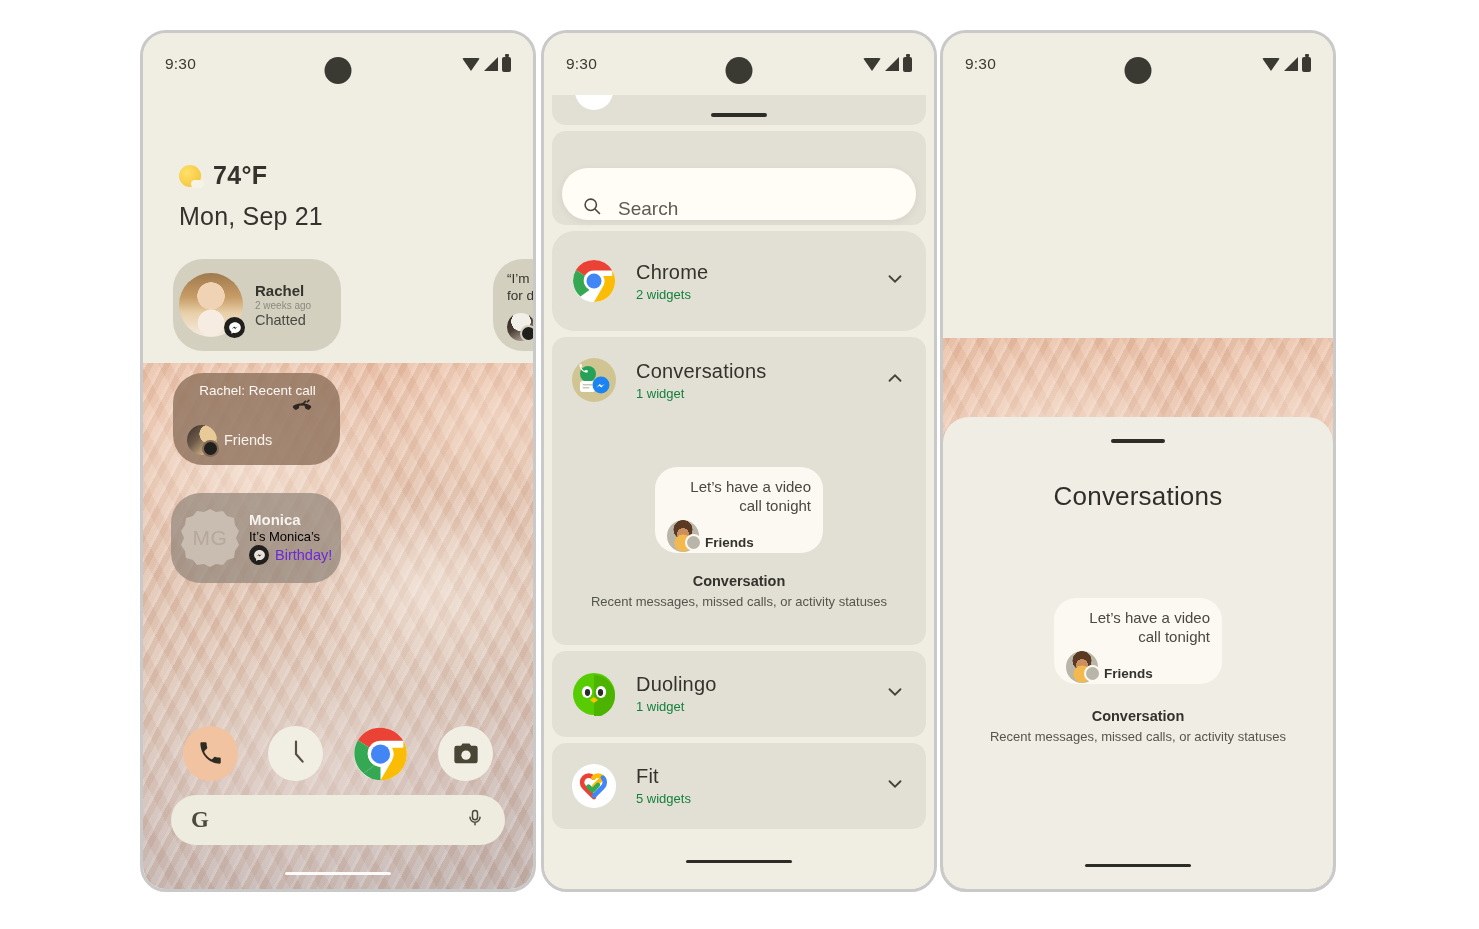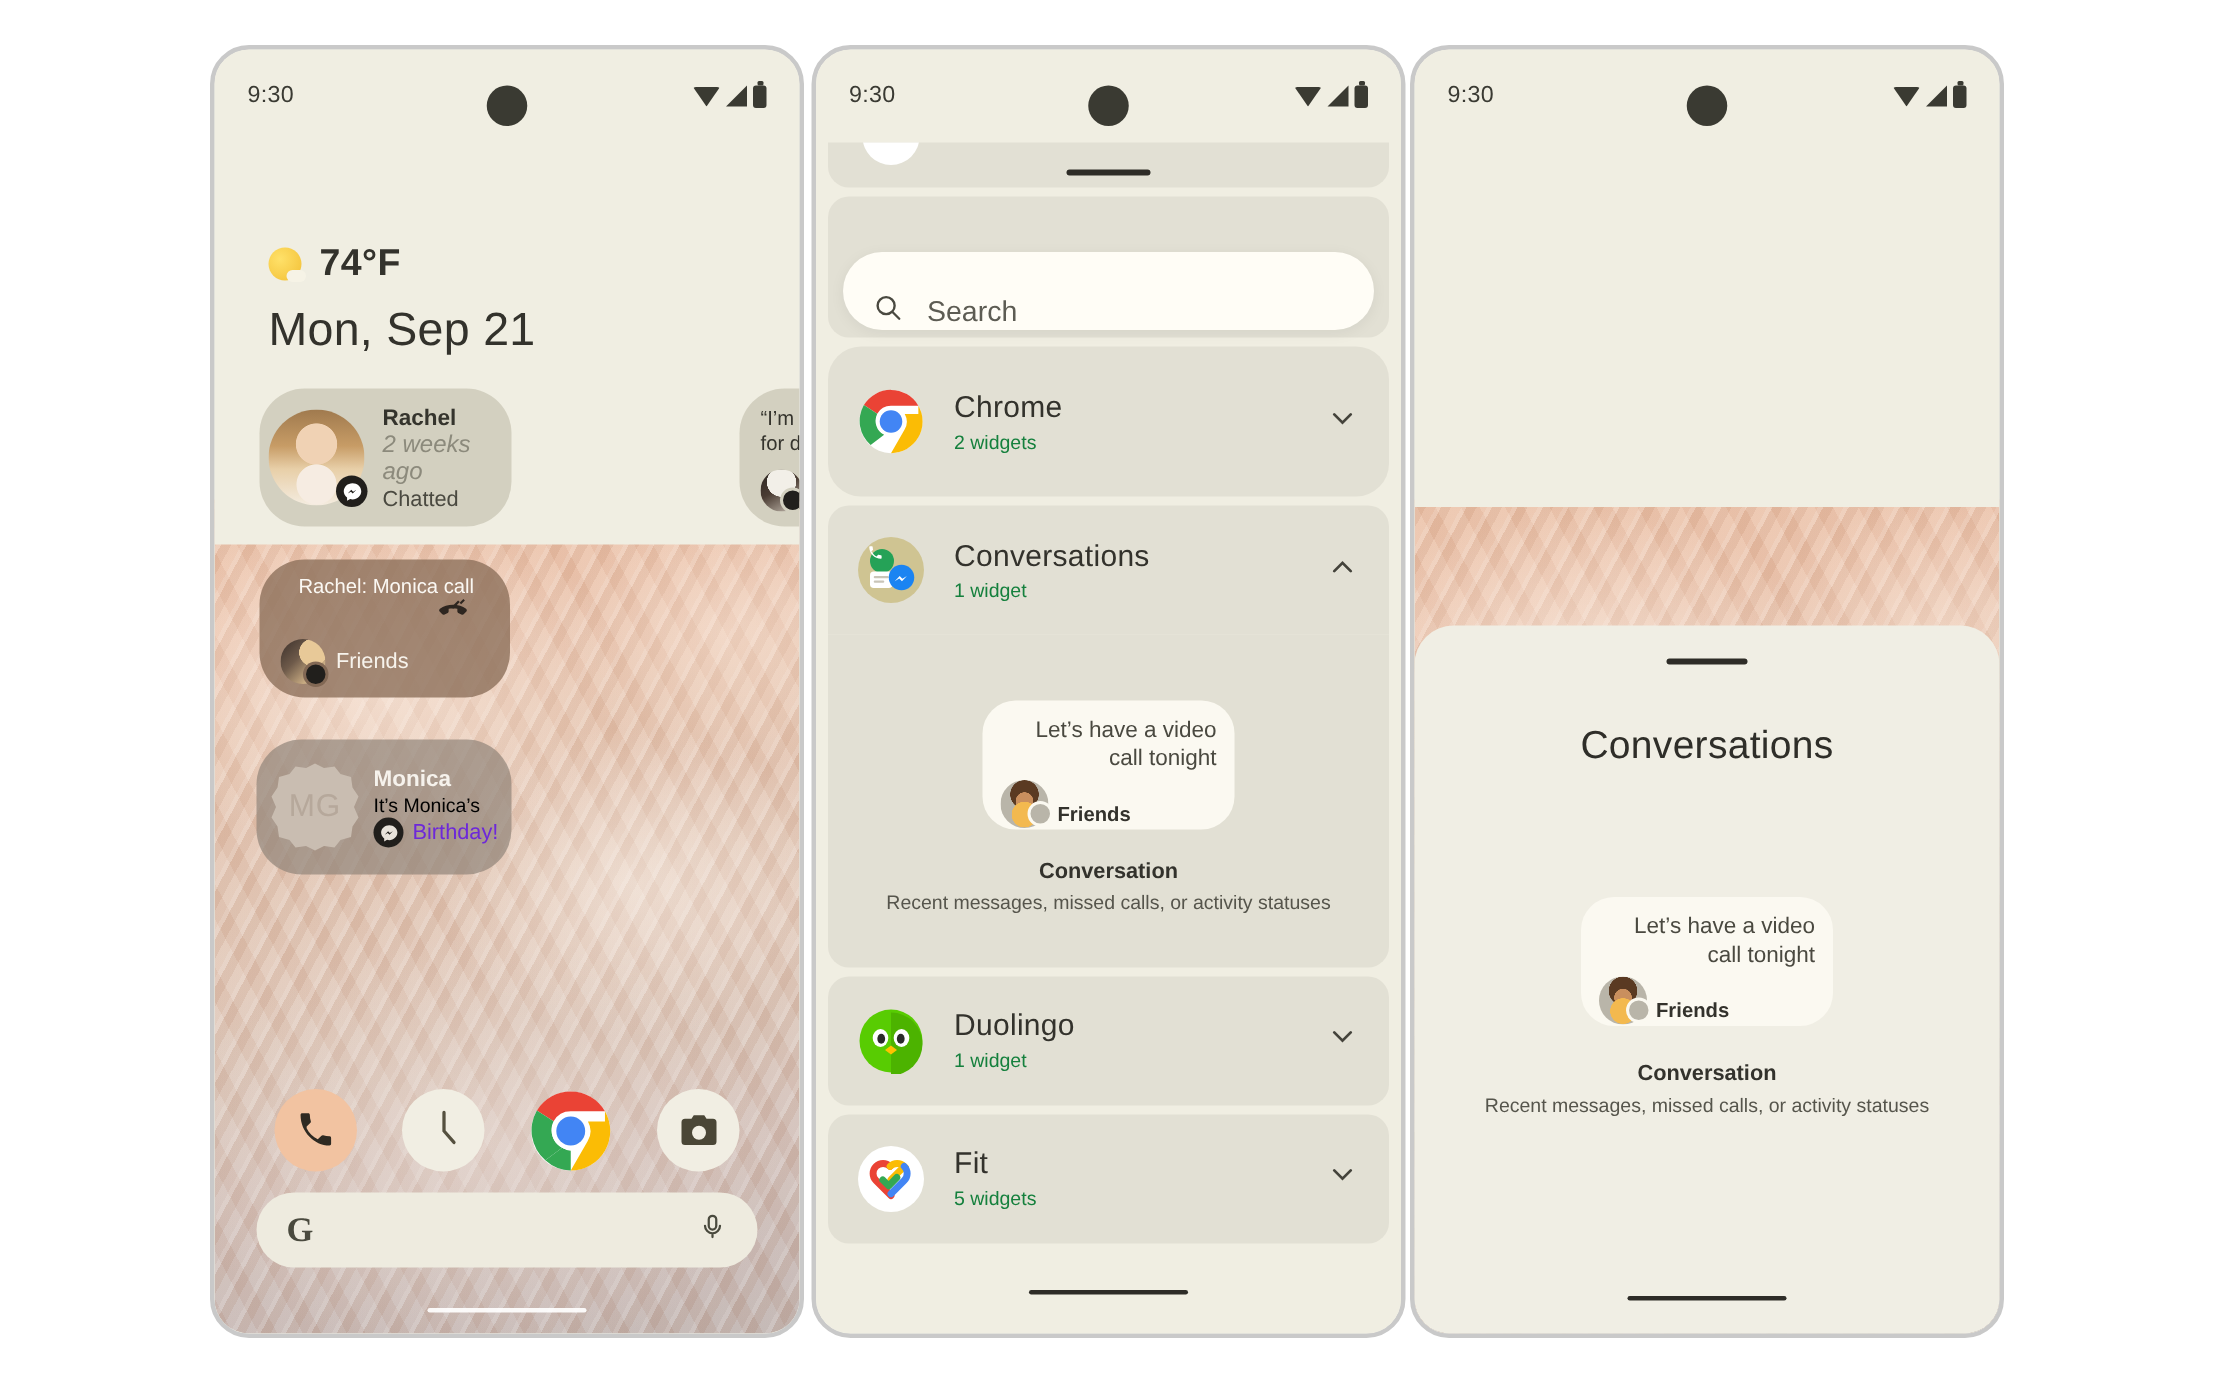--- a/index.html
+++ b/index.html
@@ -103,21 +103,21 @@
     width: 22px; height: 22px; border-radius: 50%;
     background: radial-gradient(circle at 35% 35%, #ffe169, #f6c944 70%, #edb92f);
     position: relative;
   }
   .sun-icon::after {
     content: ""; position: absolute; right: -3px; bottom: -1px;
     width: 13px; height: 8px; border-radius: 7px;
     background: #f6f3e6;
   }
   .temp { font-size: 25px; font-weight: 700; color: #33322c; letter-spacing: .3px; }
-  .datetext { font-size: 31px; font-weight: 400; color: #33322c; margin-top: 12px; letter-spacing: .2px; }
+  .datetext { font-size: 25px; font-weight: 400; color: #33322c; margin-top: 12px; letter-spacing: .2px; }
 
   .convo-area { position: absolute; left: 0; right: 0; top: 226px; z-index: 20; }
 
   .bubble { position: absolute; border-radius: 30px; }
 
   
   .b-rachel {
     left: 30px; top: 0; width: 168px; height: 92px;
     background: #d3d0c0;
     display: flex; align-items: center; padding-left: 6px;
@@ -134,21 +134,21 @@
     content: ""; position: absolute; right: -2px; bottom: -1px;
     width: 21px; height: 21px; border-radius: 50%;
     background: #211f1c;
   }
   .rachel-av .msgr {
     position: absolute; right: 1px; bottom: 2px; z-index: 2;
     width: 14px; height: 14px;
   }
   .b-rachel .meta { margin-left: 12px; }
   .nm { font-size: 15px; font-weight: 600; color: #35342d; }
-  .sub { font-size: 16px; color: #8c8a7c; margin-top: 1px; font-style: italic; }
+  .sub { font-size: 10px; color: #8c8a7c; margin-top: 1px; }
   .act { font-size: 14.5px; color: #4a4940; margin-top: 1px; }
 
   
   .b-mg {
     left: 350px; top: 0; width: 172px; height: 92px;
     background: #d3d0c0; padding: 12px 12px 0 14px;
   }
   .quote { font-size: 13.5px; color: #35342d; line-height: 1.25; font-weight: 500; }
   .mg-row { display: flex; align-items: flex-end; gap: 6px; margin-top: 8px; }
   .mg-av {
@@ -375,21 +375,21 @@
           </div>
           <div class="mg-row">
             <div class="mg-av">
               
             </div>
 
           </div>
         </div>
 
         <div class="bubble b-missed">
-          <div class="missed-t">Rachel: Monica call</div>
+          <div class="missed-t">Rachel: Recent call</div>
           <div class="missed-icon">
             <svg width="24" height="18" viewBox="0 0 24 18">
               <path d="M12 4.2c-3.3 0-6.4 1-8.7 2.6-.6.5-.7 1.3-.2 1.9l1.6 1.7c.4.5 1.1.6 1.7.3l2.1-1.1c.4-.2.6-.6.6-1V6.9c.9-.2 1.9-.3 2.9-.3s2 .1 2.9.3v1.7c0 .4.2.8.6 1l2.1 1.1c.6.3 1.3.2 1.7-.3l1.6-1.7c.5-.6.4-1.4-.2-1.9C18.4 5.2 15.3 4.2 12 4.2z" fill="#2e2620"></path>
               <path d="M15.4 1.3l1.1 1.1-4.4 4.4-1.1-1.1z" fill="#2e2620"></path>
               <path d="M18.9 0.3l1 1-2.5 2.5-1-1z" fill="#2e2620"></path>
             </svg>
           </div>
           <div class="f-row">
             <div class="f-av"></div>
             <div class="f-name">Friends</div>

